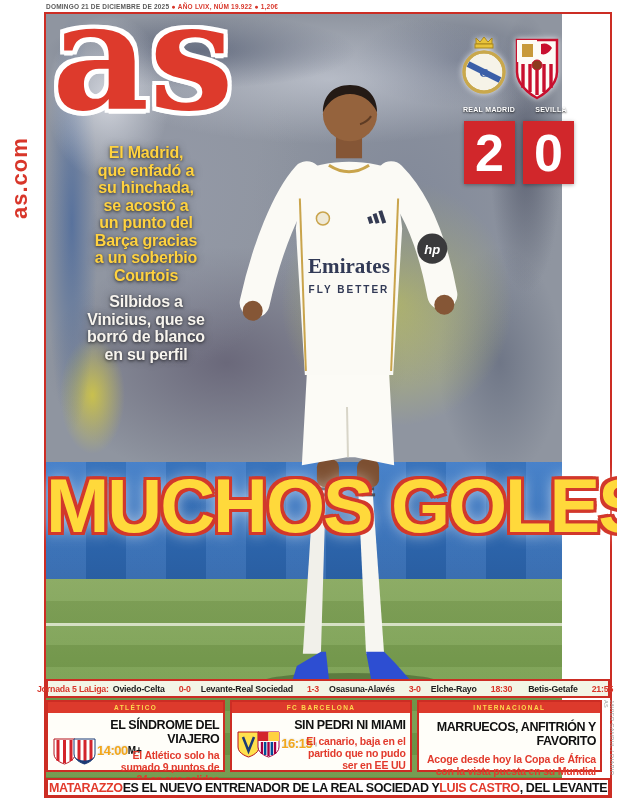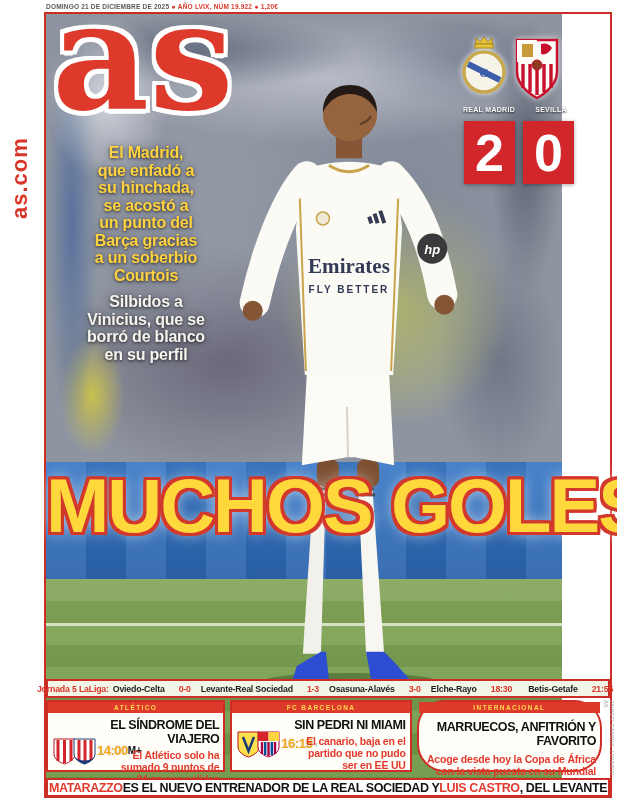--- a/index.html
+++ b/index.html
@@ -77,21 +77,21 @@
   .tbox .leftcol{width:52px;flex:none;display:flex;flex-direction:row;align-items:center;}
   .tbox .crests{display:flex;margin-top:1px;}
   .tbox .crests svg+svg{margin-left:-5px;}
   .tbox .time{font-size:13px;font-weight:bold;color:#f2a71c;letter-spacing:-.5px;text-shadow:0 1px 0 #fff,0 0 2px rgba(0,0,0,.25);line-height:14px;}
   .tbox .channel{font-size:10px;font-weight:bold;color:#111;line-height:11px;}
   .tbox .chicon{width:11px;height:11px;background:#1c1c1e;border-radius:2px;margin-top:1px;position:relative;}
   .tbox .chicon:after{content:"";position:absolute;inset:3px;border:1px solid #cfcfcf;border-radius:1px;}
   .tbox .maincol{flex:1;text-align:right;}
   .tbox .ttitle{font-size:12.5px;font-weight:bold;color:#101010;letter-spacing:-.4px;line-height:14px;margin-top:2px;}
   .tbox .tred{font-size:10.5px;font-weight:bold;color:#e23a2c;line-height:12px;margin-top:3px;letter-spacing:-.2px;}
-  .t1{width:181px;} .t2{width:183px;} .t3{width:187px;border-radius:28px;}
+  .t1{width:181px;} .t2{width:183px;} .t3{width:187px;}
   .t3 .ttitle{margin-top:4px;} .t3 .tred{margin-top:5px;}
 
   
   .bottomstrip{position:absolute;left:46px;top:778px;width:564px;height:19px;box-sizing:border-box;background:#fff;border:2px solid #cc2d24;z-index:8;
     display:flex;align-items:center;justify-content:center;font-size:12.5px;font-weight:bold;letter-spacing:-.4px;white-space:nowrap;}
   .bottomstrip .red{color:#e23a2c;} .bottomstrip .blk{color:#121212;}
 
   
   .credit{position:absolute;left:603px;top:700px;height:76px;writing-mode:vertical-rl;font-size:5.5px;color:#9a9a9a;letter-spacing:.4px;z-index:9;}
 

